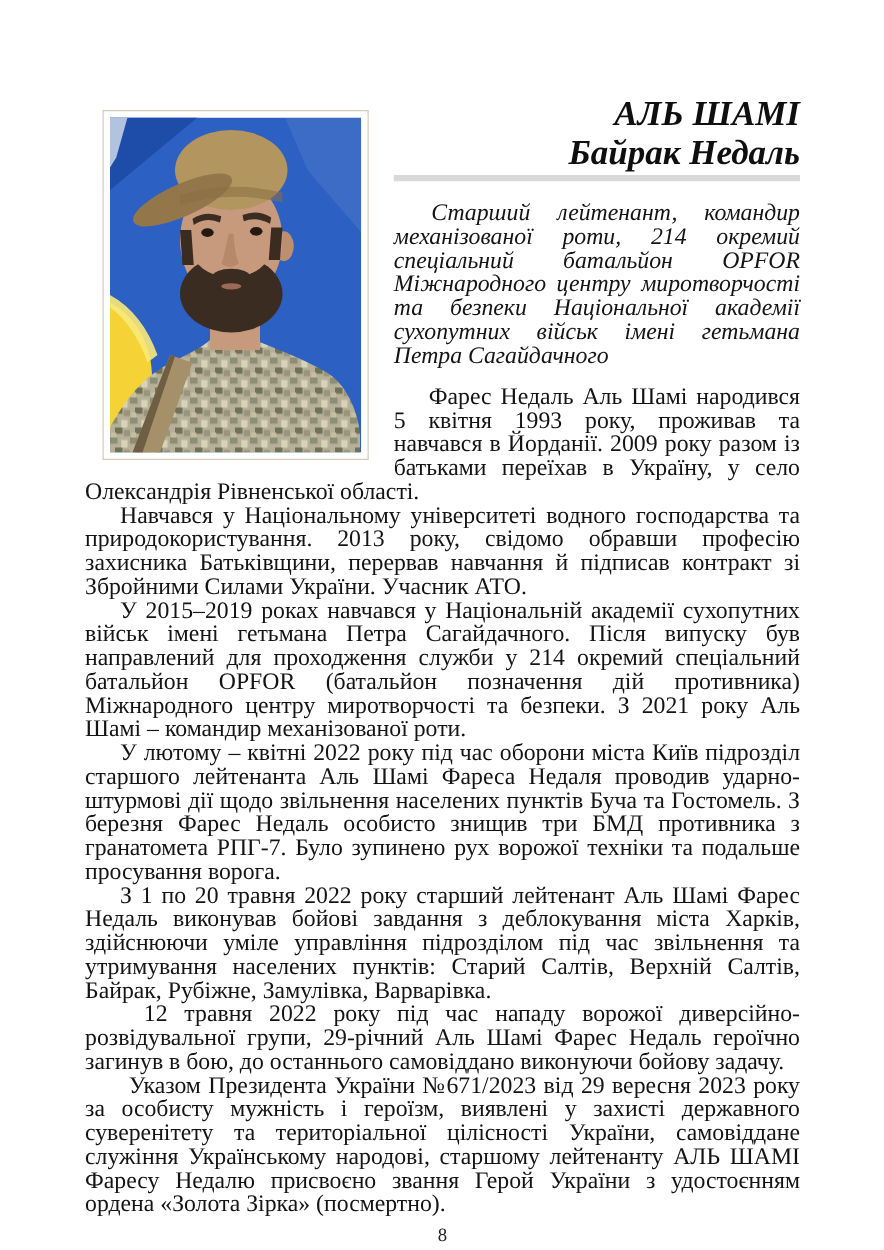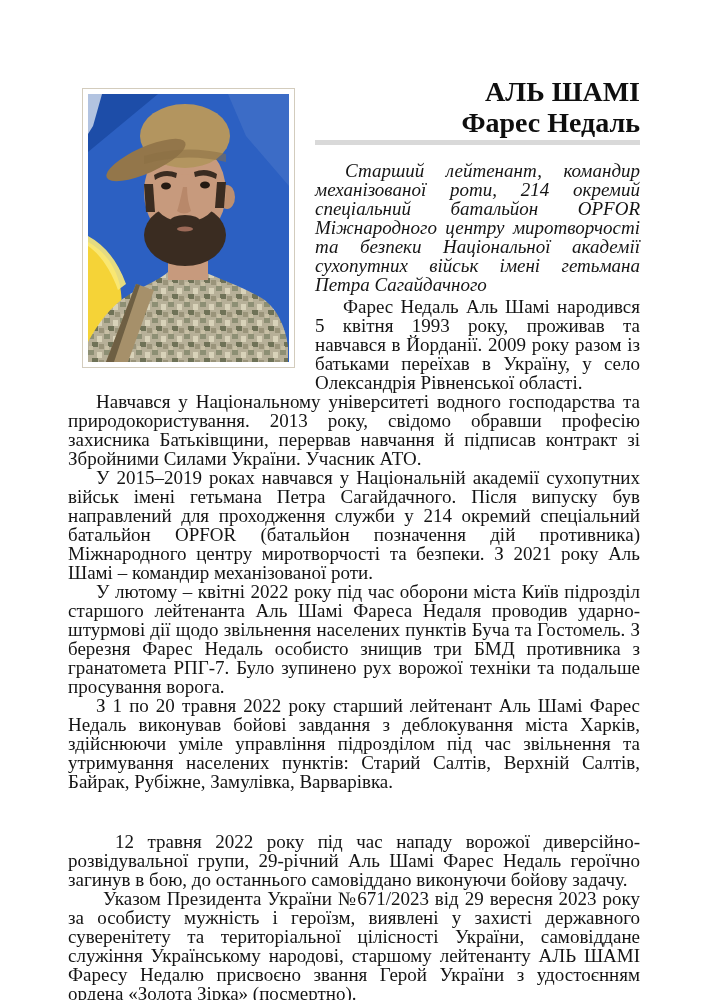--- a/index.html
+++ b/index.html
@@ -32,41 +32,41 @@
   }
   .photo-frame svg { display: block; width: 201px; height: 268px; }
   h1.title {
     margin: 0;
     font-size: 28px;
     line-height: 31px;
     font-weight: bold;
     text-align: right;
     color: #0f0f0f;
   }
-  h1.title span { display: block; }
+  h1.title span { display: block; font-style: italic; }
   .rule {
     overflow: hidden; 
     height: 5px;
     background: #d9d9d9;
     margin-top: 2px;
   }
   p {
     margin: 0;
     font-size: 19px;
     line-height: 19px;
     text-align: justify;
   }
   p.intro {
     font-style: italic;
     margin-top: 16px;
     text-indent: 30px;
   }
   p.body { text-indent: 28px; }
-  p.first { margin-top: 3px; }
-  p.indent-lg { text-indent: 47px; margin-top: 41px; }
+  p.first { margin-top: 14px; }
+  p.indent-lg { text-indent: 47px; }
   p.indent-md { text-indent: 35px; }
   .page-number {
     clear: both;
     margin-top: 8px;
     text-align: center;
     font-size: 15px;
     color: #222;
   }
 </style>
 </head>
@@ -116,21 +116,21 @@
       <path d="M95,93 Q91,112 89,117 Q96,122 103,117 Q99,106 99,93 Z" fill="#b8886a"></path>
 
       <ellipse cx="97" cy="42" rx="45" ry="32" fill="#b3955f"></ellipse>
       <ellipse cx="58" cy="66" rx="43" ry="13" transform="rotate(-24 58 66)" fill="#93764a"></ellipse>
       <path d="M56,62 Q97,50 138,60 L138,68 Q97,58 56,70 Z" fill="#8a6f43" opacity="0.55"></path>
     </svg>
   </div>
 
   <h1 class="title">
     <span>АЛЬ ШАМІ</span>
-    <span>Фарес Недаль</span>
+    <span>Байрак Недаль</span>
   </h1>
 
   <div class="rule"></div>
 
   <p class="intro">Старший лейтенант, командир механізованої роти, 214 окремий спеціальний батальйон OPFOR Міжнародного центру миротворчості та безпеки Національної академії сухопутних військ імені гетьмана Петра Сагайдачного</p>
 
   <p class="body first">Фарес Недаль Аль Шамі народився 5 квітня 1993 року, проживав та навчався в Йорданії. 2009 року разом із батьками переїхав в Україну, у село Олександрія Рівненської області.</p>
   <p class="body">Навчався у Національному університеті водного господарства та природокористування. 2013 року, свідомо обравши професію захисника Батьківщини, перервав навчання й підписав контракт зі Збройними Силами України. Учасник АТО.</p>
   <p class="body">У 2015–2019 роках навчався у Національній академії сухопутних військ імені гетьмана Петра Сагайдачного. Після випуску був направлений для проходження служби у 214 окремий спеціальний батальйон OPFOR (батальйон позначення дій противника) Міжнародного центру миротворчості та безпеки. З 2021 року Аль Шамі – командир механізованої роти.</p>
   <p class="body">У лютому – квітні 2022 року під час оборони міста Київ підрозділ старшого лейтенанта Аль Шамі Фареса Недаля проводив ударно-штурмові дії щодо звільнення населених пунктів Буча та Гостомель. З березня Фарес Недаль особисто знищив три БМД противника з гранатомета РПГ-7. Було зупинено рух ворожої техніки та подальше просування ворога.</p>

